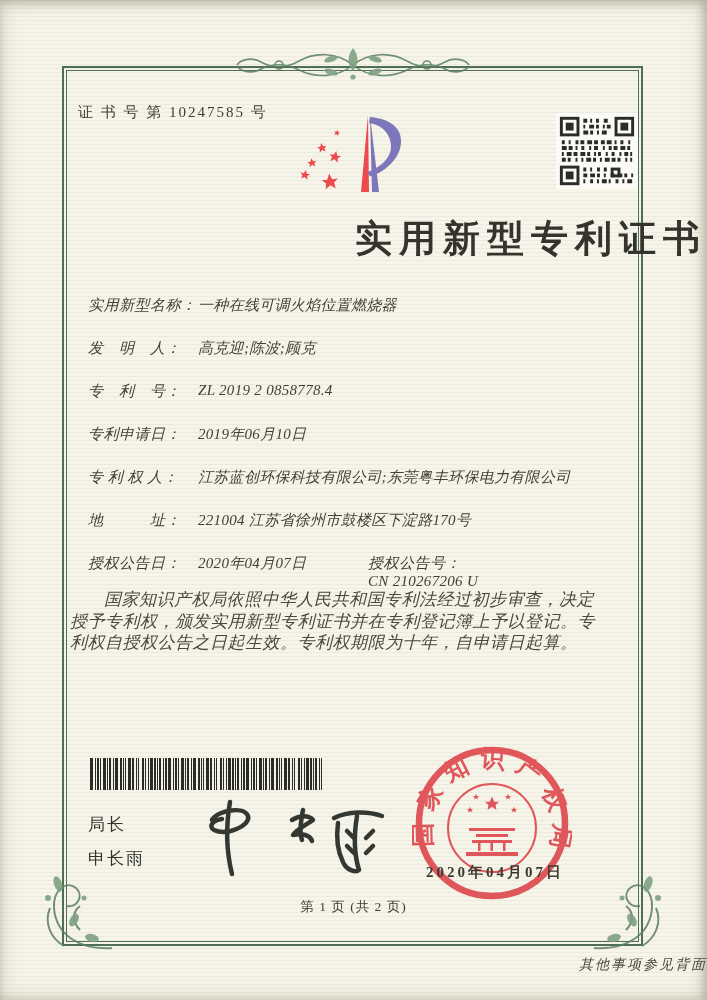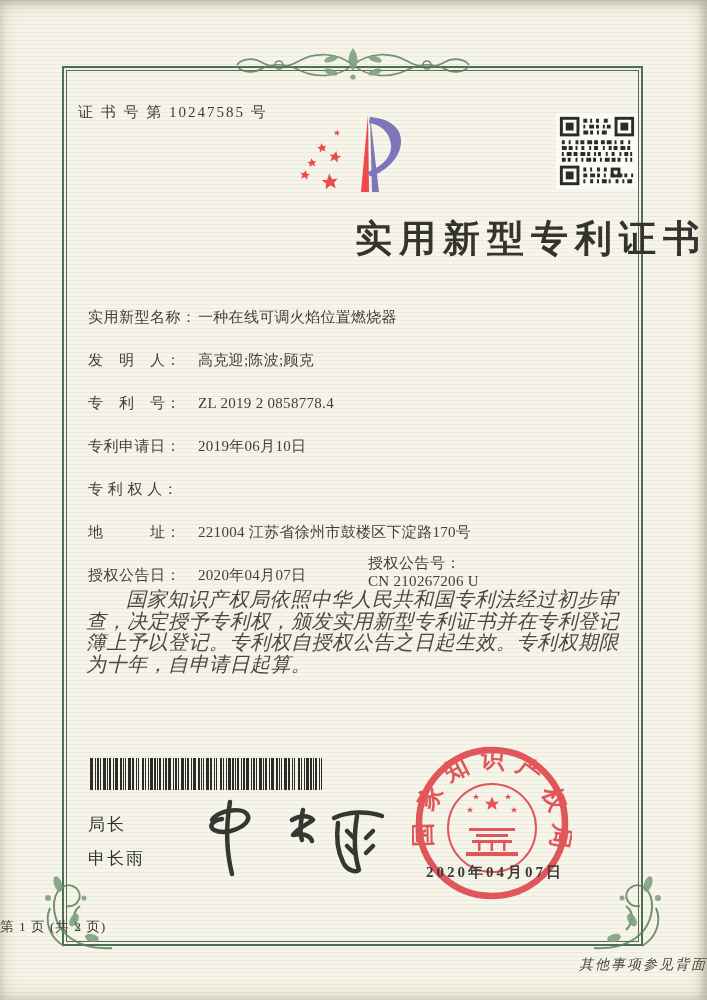--- a/index.html
+++ b/index.html
@@ -19,34 +19,34 @@
   .frame{position:absolute;left:62px;top:66px;width:581px;height:880px;border:2.5px solid #4f6f55;box-sizing:border-box;}
   .frame-inner{position:absolute;inset:2px;border:1px solid #4f6f55;}
   .fl-top{position:absolute;left:233px;top:44px;width:240px;height:42px;}
   .fl-bl{position:absolute;left:34px;top:868px;width:86px;height:86px;}
   .fl-br{position:absolute;left:586px;top:868px;width:86px;height:86px;transform:scaleX(-1);}
   .cert-number{position:absolute;left:78px;top:103px;font-size:15px;letter-spacing:2px;color:#3e3d35;}
   .logo{position:absolute;left:298px;top:104px;width:140px;height:100px;}
   .qr{position:absolute;left:556px;top:112px;width:82px;height:78px;}
   .title{position:absolute;left:0;right:0;top:214px;margin:0;text-align:right;font-size:37px;font-weight:600;letter-spacing:7px;color:#34332d;}
   .fields{position:absolute;left:88px;top:296px;width:548px;font-size:15px;color:#403f37;}
-  .row{height:43px;position:relative;display:flex;align-items:center;}
+  .row{height:43px;position:relative;display:flex;align-items:flex-start;font-style:italic;}
   .lbl{display:inline-block;min-width:110px;white-space:pre;letter-spacing:.5px;}
   .val{letter-spacing:.3px;white-space:pre;}
   .pair2{position:absolute;left:280px;top:0;display:flex;flex-direction:column;}
   .pair2 .lbl{min-width:auto;margin-right:4px;}
-  .paras{position:absolute;left:86px;top:589px;width:540px;font-size:20px;line-height:21.5px;color:#4a483e;font-style:italic;}
+  .paras{position:absolute;left:70px;top:589px;width:540px;font-size:17px;line-height:21.5px;color:#4a483e;font-style:italic;}
   .paras p{margin:0;text-indent:2em;letter-spacing:.5px;}
   .barcode{position:absolute;left:90px;top:758px;width:232px;height:32px;}
   .director{position:absolute;left:88px;top:808px;font-family:"Liberation Sans","DejaVu Sans",sans-serif;font-size:17px;color:#33362f;line-height:34px;letter-spacing:2px;}
   .sign{position:absolute;left:196px;top:790px;width:200px;height:90px;}
   .seal{position:absolute;left:412px;top:742px;width:160px;height:164px;}
   .seal svg{position:absolute;left:0;top:0;}
   .seal-date{position:absolute;left:14px;top:121px;font-size:15px;letter-spacing:3px;color:#3b3b33;white-space:nowrap;font-weight:600;}
-  .page-foot{position:absolute;left:0;right:0;top:918px;text-align:left;font-size:13.5px;letter-spacing:1px;color:#3e3d35;}
+  .page-foot{position:absolute;left:0;right:0;top:898px;text-align:center;font-size:13.5px;letter-spacing:1px;color:#3e3d35;}
   .back-note{position:absolute;left:0;right:0;top:956px;text-align:right;font-size:14px;letter-spacing:2px;color:#4a483e;font-style:italic;}
 </style>
 </head>
 <body>
 
 <div class="paper">
 
   <svg width="0" height="0" style="position:absolute">
     <defs>
       <path id="st" d="M0,-10 L2.94,-3.09 L9.51,-3.09 L4.76,1.18 L5.88,8.09 L0,3.82 L-5.88,8.09 L-4.76,1.18 L-9.51,-3.09 L-2.94,-3.09 Z"></path>
@@ -170,20 +170,21 @@
     <div class="row">
       <span class="lbl">专　利　号：</span>
       <span class="val">ZL 2019 2 0858778.4</span>
     </div>
     <div class="row">
       <span class="lbl">专利申请日：</span>
       <span class="val">2019年06月10日</span>
     </div>
     <div class="row">
       <span class="lbl">专 利 权 人：</span>
+      <span class="val">江苏蓝创环保科技有限公司;东莞粤丰环保电力有限公司</span>
     </div>
     <div class="row">
       <span class="lbl">地　　　址：</span>
       <span class="val">221004 江苏省徐州市鼓楼区下淀路170号</span>
     </div>
     <div class="row">
       <span class="lbl">授权公告日：</span>
       <span class="val">2020年04月07日</span>
       <span class="pair2">
         <span class="lbl">授权公告号：</span>

